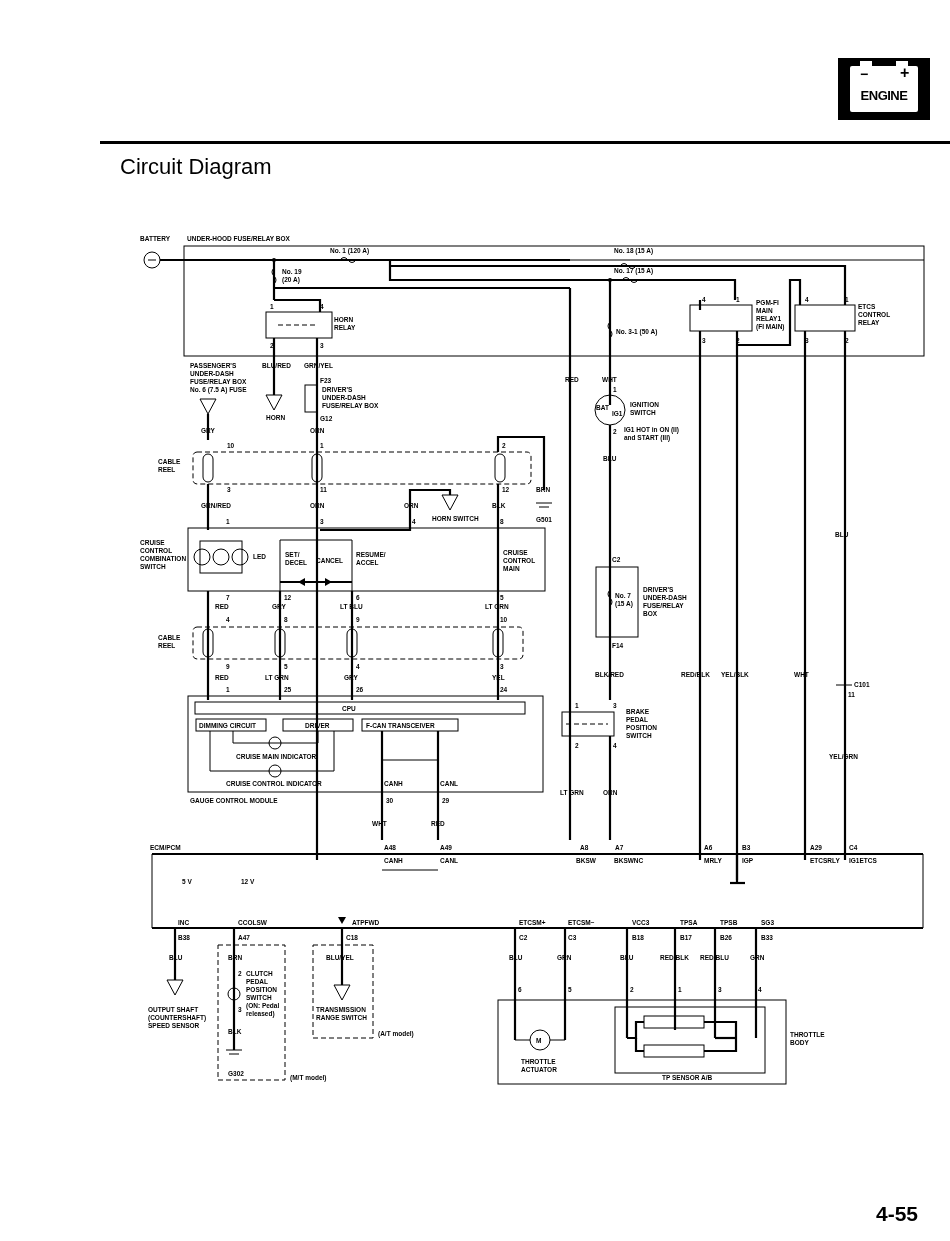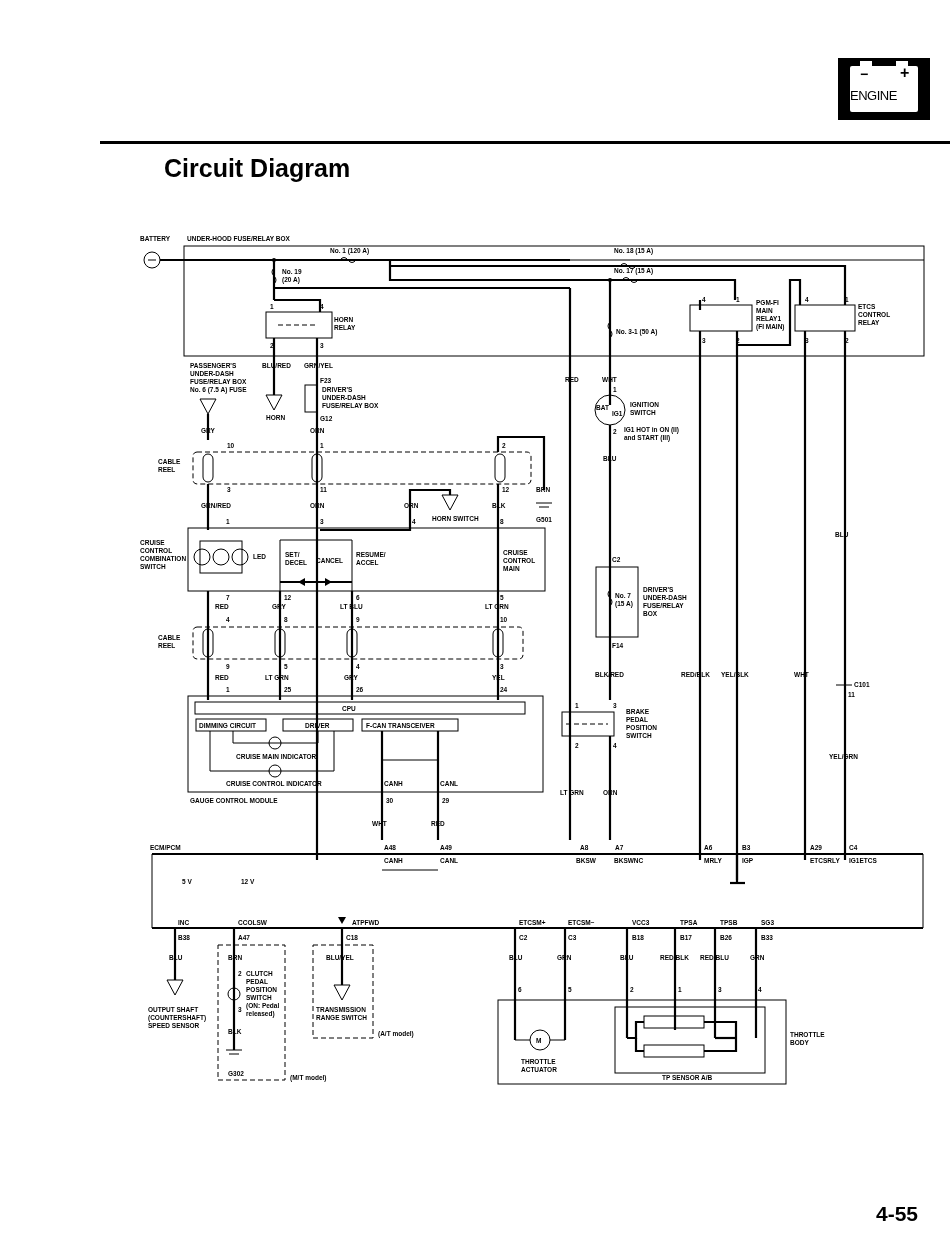--- a/index.html
+++ b/index.html
@@ -2,23 +2,23 @@
 <html><head>
 <meta charset="utf-8">
 <style>
   html,body{margin:0;padding:0;background:#fff;}
   body{width:950px;height:1241px;position:relative;overflow:hidden;font-family:"Liberation Sans",sans-serif;color:#000;}
   .badge{position:absolute;left:838px;top:58px;width:92px;height:62px;background:#000;}
   .batt{position:absolute;left:12px;top:8px;width:68px;height:46px;background:#fff;border-radius:2px;}
   .batt .term{position:absolute;top:-5px;width:12px;height:6px;background:#fff;}
   .batt .minus{position:absolute;left:10px;top:0px;font-size:14px;font-weight:bold;}
   .batt .plus{position:absolute;left:50px;top:-2px;font-size:16px;font-weight:bold;}
-  .batt .label{position:absolute;left:0;right:0;top:22px;text-align:left;font-size:13px;font-weight:normal;letter-spacing:-0.5px;}
+  .batt .label{position:absolute;left:0;right:0;top:22px;text-align:center;font-size:13px;font-weight:bold;letter-spacing:-0.5px;}
   .rule{position:absolute;left:100px;top:141px;width:850px;height:3px;background:#000;}
-  .title{position:absolute;left:120px;top:154px;font-size:25px;font-weight:bold;margin-left:44px;}
+  .title{position:absolute;left:120px;top:154px;font-size:22px;font-weight:normal;}
   .pagenum{position:absolute;left:876px;top:1202px;font-size:21px;font-weight:bold;}
   svg{position:absolute;left:0;top:0;}
   svg text{font-family:"Liberation Sans",sans-serif;font-size:6.5px;font-weight:bold;fill:#000;}
   svg .w{stroke:#000;stroke-width:2.2;fill:none;}
   svg .t{stroke:#000;stroke-width:1;fill:none;}
   svg .d{stroke:#000;stroke-width:1;fill:none;stroke-dasharray:5 3;}
   svg .dot{fill:#000;}
 </style>
 </head>
 <body>

